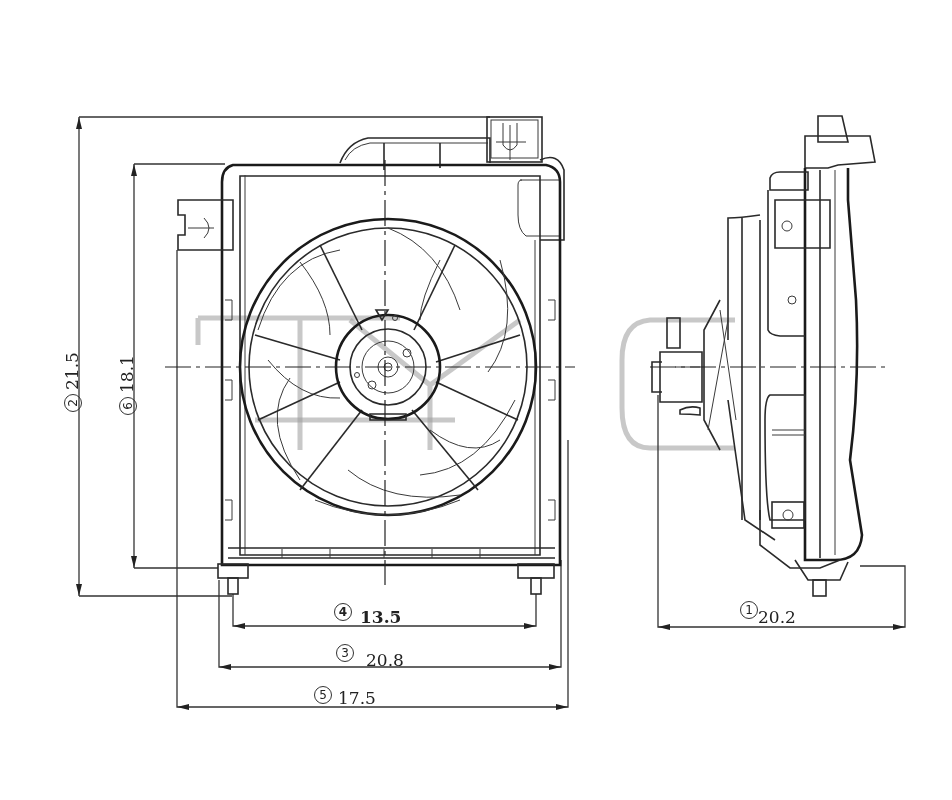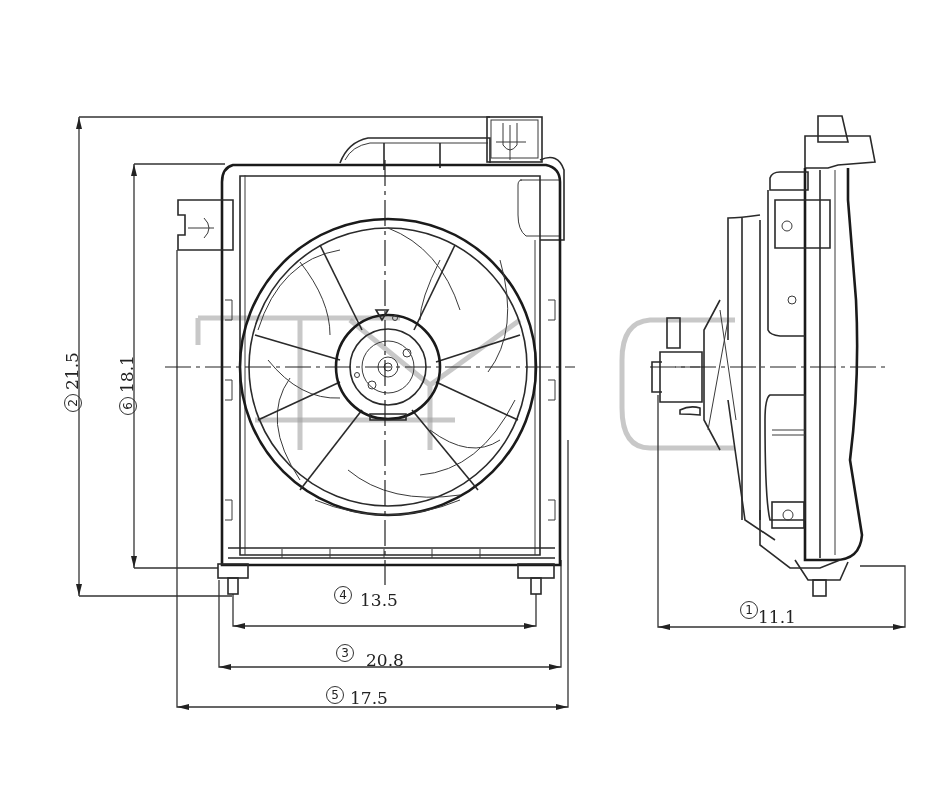--- a/index.html
+++ b/index.html
@@ -192,27 +192,27 @@
 </svg>
 
 <div class="label vlabel" style="left:64px; top:412px;">
   <span class="cnum">2</span><span>21.5</span>
 </div>
 
 <div class="label vlabel" style="left:119px; top:415px;">
   <span class="cnum">6</span><span>18.1</span>
 </div>
 
-<div class="label" style="left:334px; top:586px;">
+<div class="label" style="left:334px; top:603px;font-weight:bold;">
   <span class="cnum">4</span><span style="margin-left:4px; position:relative; top:6px;">13.5</span>
 </div>
 
 <div class="label" style="left:336px; top:644px;">
   <span class="cnum">3</span><span style="margin-left:8px; position:relative; top:8px;">20.8</span>
 </div>
 
-<div class="label" style="left:326px; top:686px;">
+<div class="label" style="left:314px; top:686px;">
   <span class="cnum">5</span><span style="margin-left:2px; position:relative; top:4px;">17.5</span>
 </div>
 
 <div class="label" style="left:740px; top:601px;">
-  <span class="cnum">1</span><span style="position:relative; top:8px; margin-left:-4px;">11.1</span>
+  <span class="cnum">1</span><span style="position:relative; top:8px; margin-left:-4px;">20.2</span>
 </div>
 
 </body></html>

